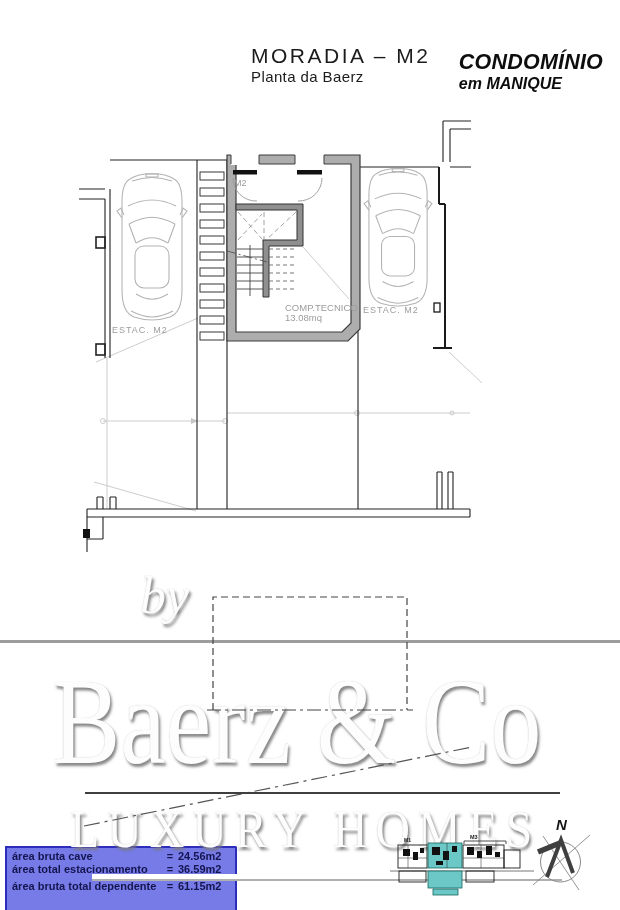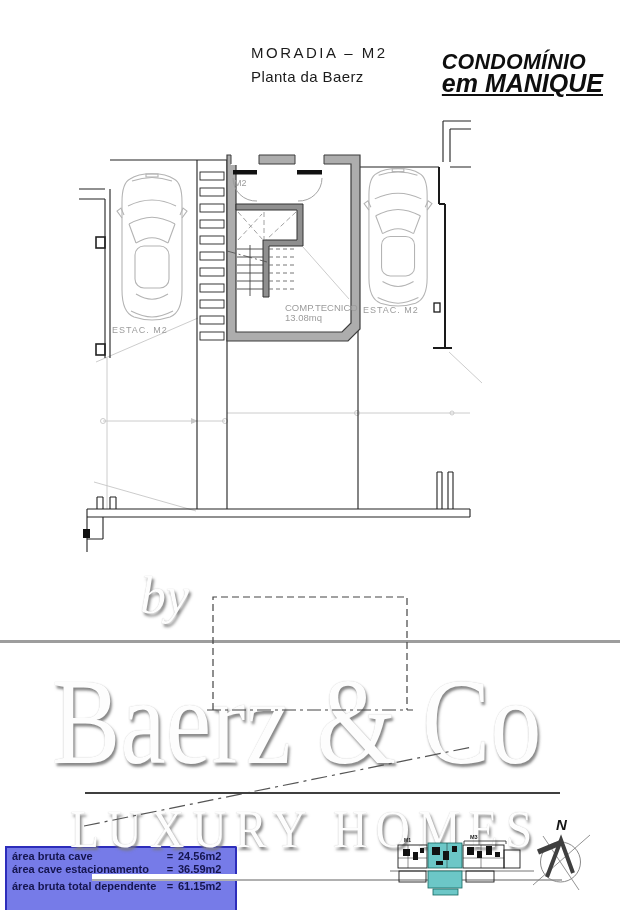--- a/index.html
+++ b/index.html
@@ -1,27 +1,27 @@
 <!DOCTYPE html>
 <html><head>
 <meta charset="utf-8">
 <style>
   html,body{margin:0;padding:0;}
   body{width:620px;height:910px;position:relative;background:#ffffff;overflow:hidden;
        font-family:"Liberation Sans",sans-serif;}
 
   
-  .hdr-title{position:absolute;left:251px;top:44px;font-size:15px;letter-spacing:2.5px;
+  .hdr-title{position:absolute;left:251px;top:44px;font-size:21px;letter-spacing:2.5px;
              color:#1b1b1b;z-index:4;}
   .hdr-sub{position:absolute;left:251px;top:68px;font-size:15px;letter-spacing:.4px;
            color:#1b1b1b;z-index:4;}
   .logo{position:absolute;right:17px;top:52px;text-align:left;z-index:4;
         font-style:italic;font-weight:bold;color:#0e0e0e;line-height:21px;}
   .logo .l1{font-size:21.5px;letter-spacing:.2px;}
-  .logo .l2{font-size:25px;text-decoration:underline;}
+  .logo .l2{font-size:16px;}
 
   
   .legend{position:absolute;left:5px;top:846px;width:232px;box-sizing:border-box;
           background:#767be8;border:2px solid #2d2dbb;padding:2px 5px 19px 5px;
           font-size:11px;line-height:13px;font-weight:bold;color:#15154f;z-index:1;}
   .legend-row{display:flex;}
   .legend-row.gap{margin-top:4px;}
   .legend-row .lbl{flex:1;}
   .legend-row .eq{width:16px;text-align:center;}
   .legend-row .val{width:52px;}
@@ -54,21 +54,21 @@
   <div class="l2">em MANIQUE</div>
 </div>
 
 <div class="legend">
   <div class="legend-row">
     <span class="lbl">área bruta cave</span>
     <span class="eq">=</span>
     <span class="val">24.56m2</span>
   </div>
   <div class="legend-row">
-    <span class="lbl">área cave estacionamento</span>
+    <span class="lbl">área total estacionamento</span>
     <span class="eq">=</span>
     <span class="val">36.59m2</span>
   </div>
   <div class="legend-row gap">
     <span class="lbl">área bruta total dependente</span>
     <span class="eq">=</span>
     <span class="val">61.15m2</span>
   </div>
 </div>
 

